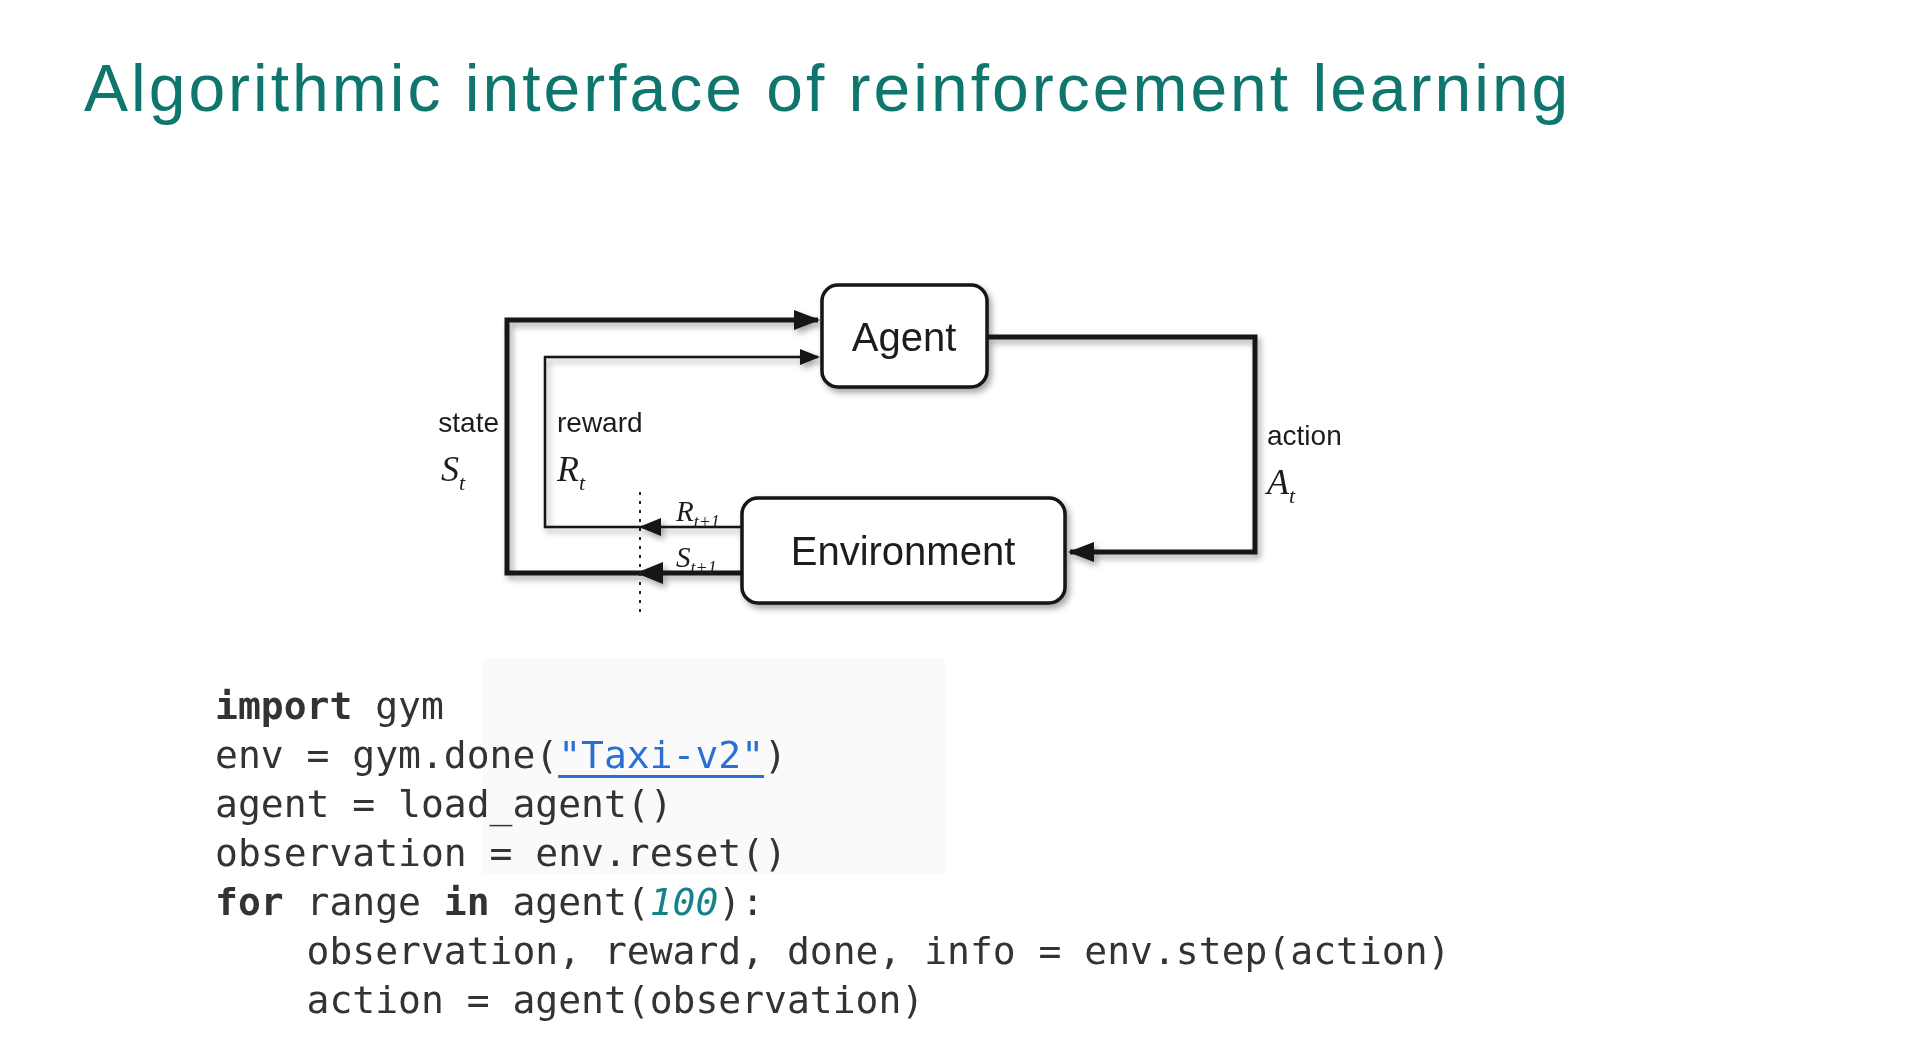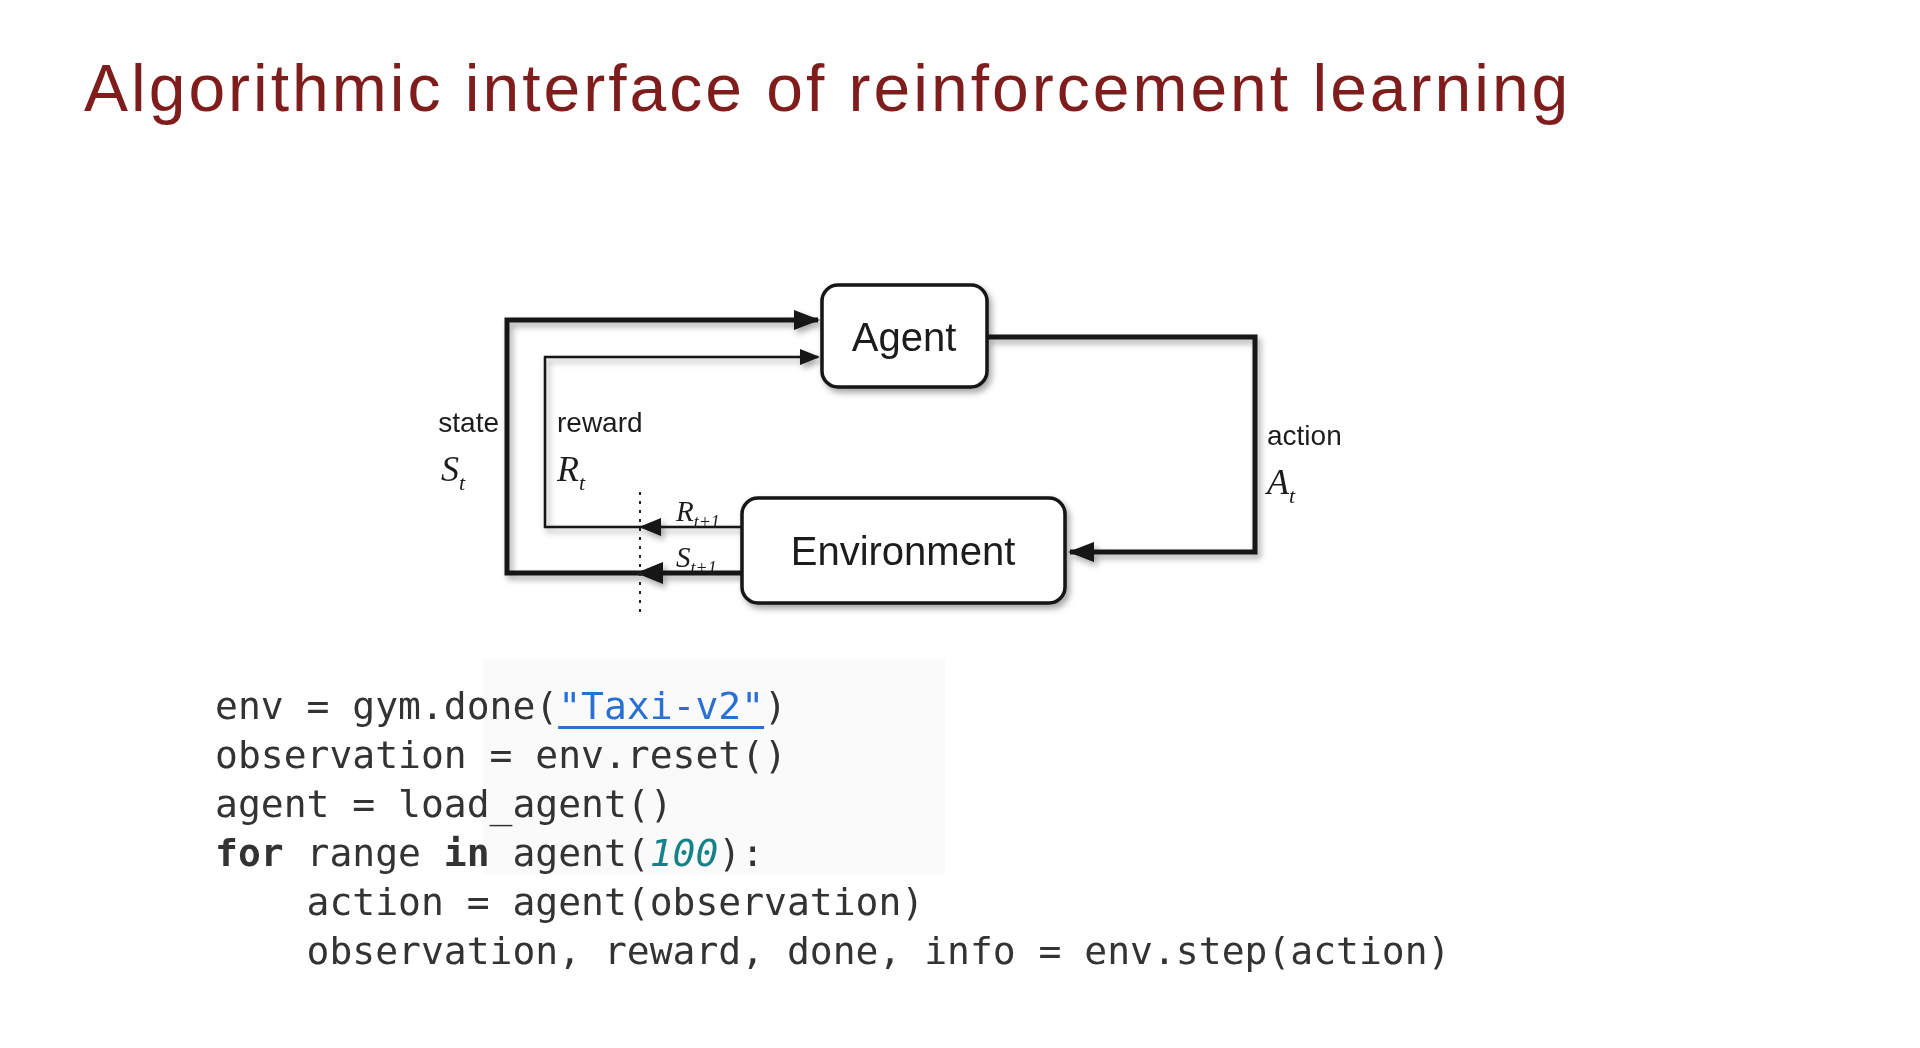--- a/index.html
+++ b/index.html
@@ -12,21 +12,21 @@
   }
   .slide{position:absolute;inset:0;}
   .title{
     position:absolute;
     left:84px;top:50px;
     margin:0;
     font-family:"Liberation Sans", sans-serif;
     font-weight:400;
     font-size:66px;
     letter-spacing:3px;
-    color:#7f1d1d;
+    color:#0f766e;
     white-space:nowrap;
   }
   .diagram-svg{
     position:absolute;
     left:380px;top:230px;
     width:1010px;height:410px;
   }
   .boxlabel{
     font-family:"Liberation Sans", sans-serif;
     font-size:40px;
@@ -127,21 +127,22 @@
     <text class="small-label" x="1267" y="445">action</text>
     <text class="sym" x="1267" y="494"><tspan>A</tspan><tspan class="sub" dy="9">t</tspan></text>
 
     <text class="sym-sm" x="676" y="521"><tspan>R</tspan><tspan class="sub" dy="7">t+1</tspan></text>
     <text class="sym-sm" x="676" y="567"><tspan>S</tspan><tspan class="sub" dy="7">t+1</tspan></text>
   </svg>
 
   <div class="code-artifact"></div>
 
   <div class="code" id="code-block">
+      <div class="code-line"><span class="tok-kw">import</span><span class="tok-plain"> gym</span></div>
       <div class="code-line"><span class="tok-plain">env = gym.done(</span><span class="tok-link">"Taxi-v2"</span><span class="tok-plain">)</span></div>
+      <div class="code-line"><span class="tok-plain">agent = load_agent()</span></div>
       <div class="code-line"><span class="tok-plain">observation = env.reset()</span></div>
-      <div class="code-line"><span class="tok-plain">agent = load_agent()</span></div>
       <div class="code-line"><span class="tok-kw">for</span><span class="tok-plain"> range </span><span class="tok-kw">in</span><span class="tok-plain"> agent(</span><span class="tok-num">100</span><span class="tok-plain">):</span></div>
+      <div class="code-line"><span class="tok-plain">    observation, reward, done, info = env.step(action)</span></div>
       <div class="code-line"><span class="tok-plain">    action = agent(observation)</span></div>
-      <div class="code-line"><span class="tok-plain">    observation, reward, done, info = env.step(action)</span></div>
     </div>
 
 </div>
 
 </body></html>

